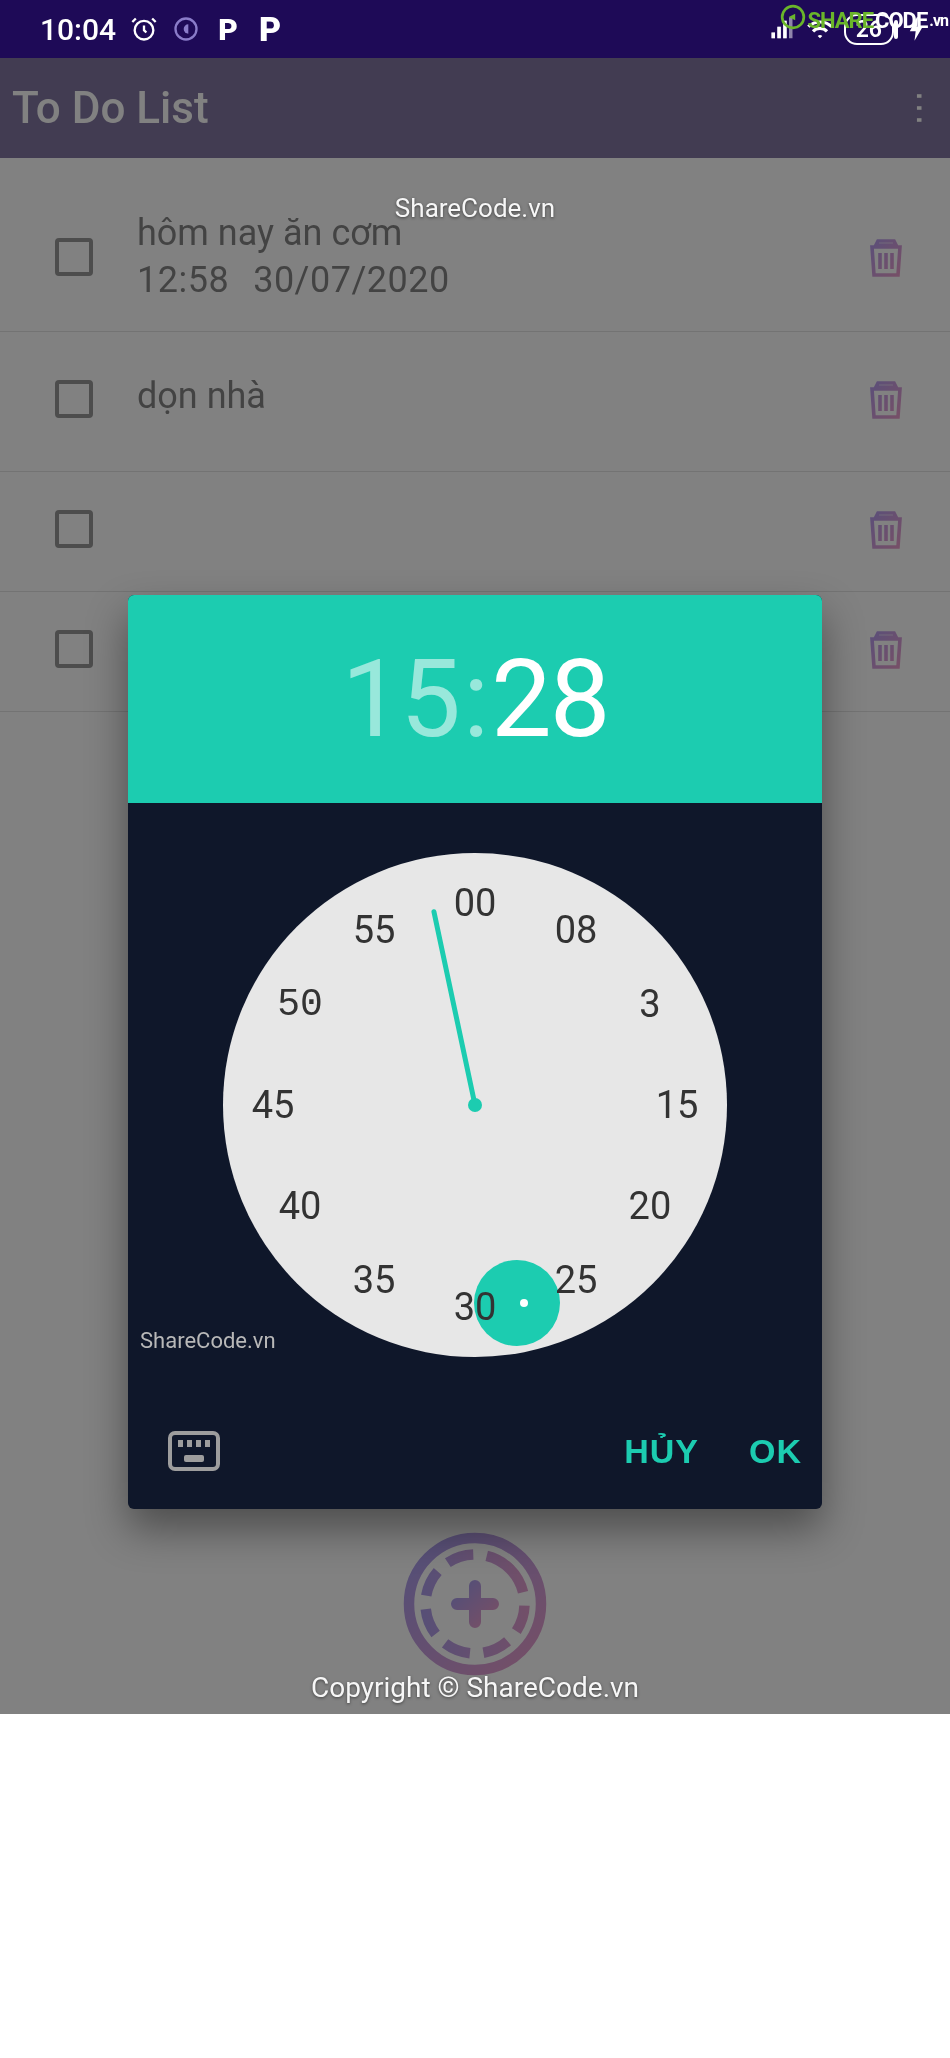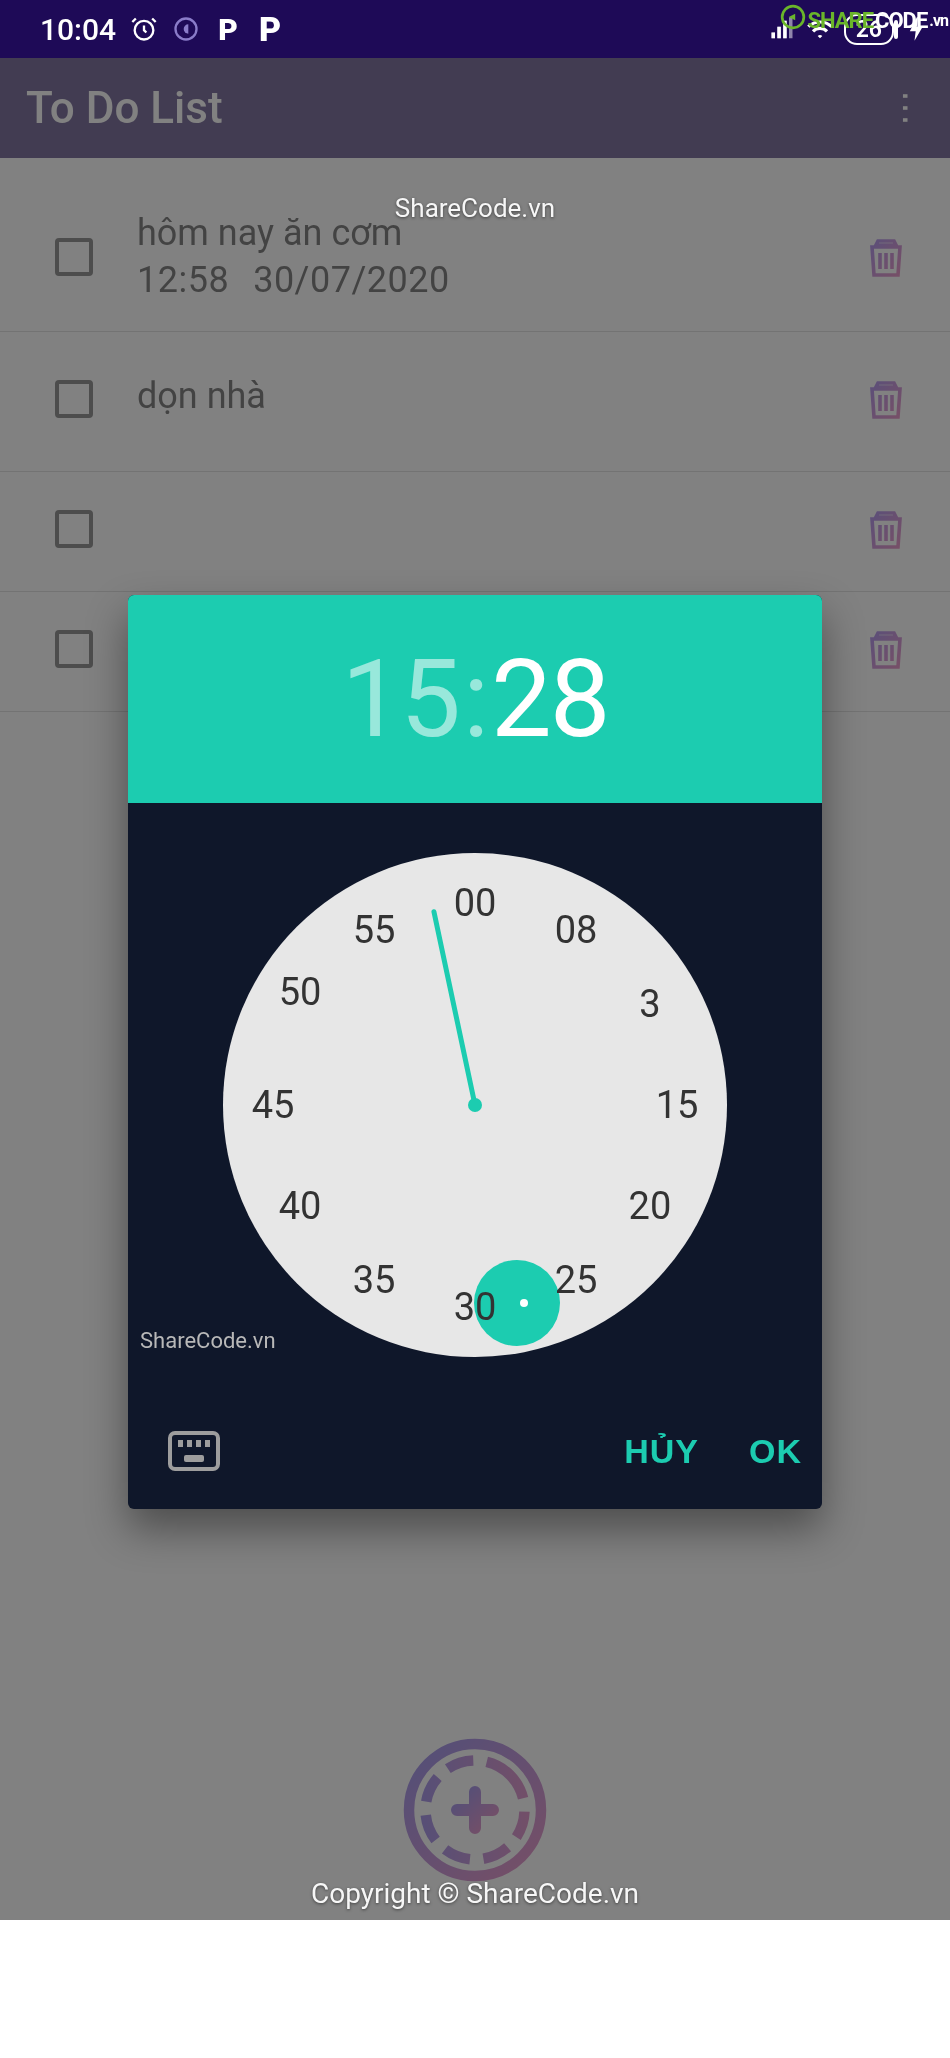--- a/index.html
+++ b/index.html
@@ -1,26 +1,26 @@
 <!DOCTYPE html>
 <html><head>
 <meta charset="utf-8">
 <style>
   * { margin: 0; padding: 0; box-sizing: border-box; }
   html, body { width: 950px; height: 2058px; font-family: Roboto, Arial, sans-serif; background: #fff; overflow: hidden; }
-  .screen { position: relative; width: 950px; height: 1920px; }
+  .screen { position: relative; width: 950px; height: 1714px; }
 
   
   .statusbar { position: absolute; top: 0; left: 0; right: 0; height: 58px; background: #1e0a57; color: #fff; display: flex; align-items: center; justify-content: space-between; padding: 0 18px 0 40px; font-size: 30px; }
   .sb-left { display: flex; align-items: center; gap: 14px; font-weight: 500; }
   .sb-right { display: flex; align-items: center; gap: 10px; }
   .sb-icon { width: 28px; height: 28px; display: inline-flex; align-items: center; justify-content: center; }
 
   
-  .appbar { position: absolute; top: 58px; left: 0; right: 0; height: 100px; background: #1e0a57; color: #fff; display: flex; align-items: center; justify-content: space-between; padding: 0 26px; }
+  .appbar { position: absolute; top: 58px; left: 0; right: 0; height: 100px; background: #1e0a57; color: #fff; display: flex; align-items: center; justify-content: space-between; padding: 0 12px; }
   .appbar-title { font-size: 44px; font-weight: 500; }
   .appbar-menu { font-size: 36px; line-height: 1; transform: rotate(90deg); }
 
   
   .list { position: absolute; top: 158px; left: 0; right: 0; padding-top: 30px; }
   .item { display: flex; align-items: center; border-bottom: 1.5px solid #ccc; padding: 24px 40px 30px 55px; min-height: 140px; }
   .item:last-child { border-bottom: 1.5px solid #ccc; }
   .checkbox { width: 38px; height: 38px; border: 4px solid #444; border-radius: 4px; flex: 0 0 auto; margin-right: 30px; }
   .item-text { flex: 1; padding-left: 14px; }
   .item-title { font-size: 36px; color: #222; margin-bottom: 5px; }
@@ -221,21 +221,21 @@
           <div class="clock-num" style="left: 252px; top: 50px;">00</div>
           <div class="clock-num" style="left: 353px; top: 77.0629px;">08</div>
           <div class="clock-num" style="left: 426.937px; top: 151px;">3</div>
           <div class="clock-num" style="left: 454px; top: 252px;">15</div>
           <div class="clock-num" style="left: 426.937px; top: 353px;">20</div>
           <div class="clock-num" style="left: 353px; top: 426.937px;">25</div>
           <div class="clock-num" style="left: 252px; top: 454px;">30</div>
           <div class="clock-num" style="left: 151px; top: 426.937px;">35</div>
           <div class="clock-num" style="left: 77.0629px; top: 353px;">40</div>
           <div class="clock-num" style="left: 50px; top: 252px;">45</div>
-          <div class="clock-num" style="left: 77.0629px; top: 139px;">50</div>
+          <div class="clock-num" style="left: 77.0629px; top: 151px; font-family: Liberation Mono, monospace;">50</div>
           <div class="clock-num" style="left: 151px; top: 77.0629px;">55</div>
         </div>
       <div class="wm2">ShareCode.vn</div>
     </div>
     <div class="dialog-actions">
       <div class="kbd-icon"></div>
       <div class="act-btns">
         <button class="act-btn">HỦY</button>
         <button class="act-btn">OK</button>
       </div>

